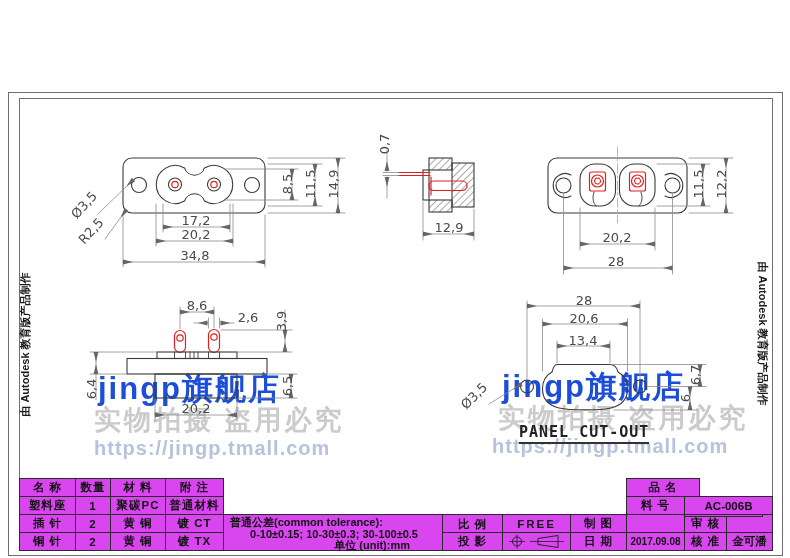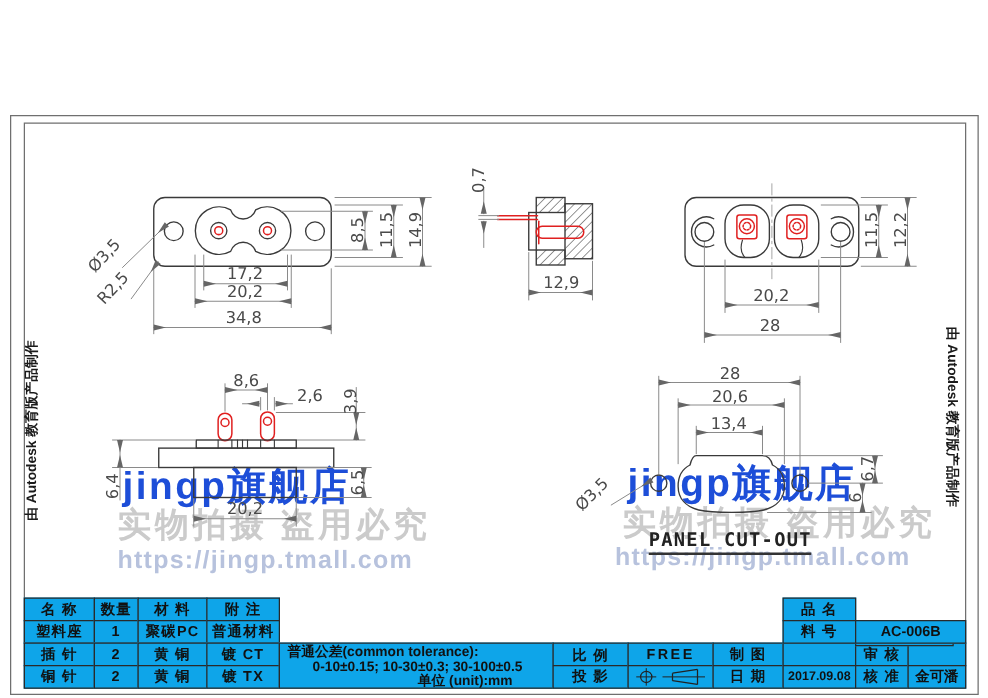--- a/index.html
+++ b/index.html
@@ -14,21 +14,21 @@
   .dl{position:absolute;font:13px "DejaVu Sans",sans-serif;color:#4a4a4a;
       white-space:nowrap;z-index:3;}
   .cutout-caption{position:absolute;font:bold 15px "DejaVu Sans Mono",monospace;color:#222;
       border-bottom:2px solid #333;padding-bottom:1px;letter-spacing:1px;z-index:3;white-space:nowrap;}
   .wm{position:absolute;font-weight:bold;white-space:nowrap;z-index:1;}
   .wm-store{font-size:31px;color:#1d4ed8;letter-spacing:2px;}
   .wm-notice{font-size:27px;color:#cbcbcb;letter-spacing:3px;}
   .wm-url{font-size:20px;color:#b7c2dd;letter-spacing:1px;}
   .edge-note{position:absolute;font:bold 11px "Liberation Sans",sans-serif;color:#1a1a1a;
       width:190px;text-align:center;z-index:3;white-space:nowrap;}
-  .tc{position:absolute;border:1px solid #2a2a2a;box-sizing:border-box;background:#0ea5e9;
+  .tc{position:absolute;border:1px solid #2a2a2a;box-sizing:border-box;background:#d946ef;
       display:flex;align-items:center;justify-content:center;
       font:bold 11.5px "Liberation Sans",sans-serif;color:#111;letter-spacing:1px;z-index:3;}
   .tol{display:block;padding:2px 4px 0 6px;letter-spacing:0;}
   .tol div{line-height:11.5px;font-size:11px;}
   .t2{text-align:center;}
   .t3{text-align:right;padding-right:28px;}
 </style>
 </head>
 <body>
 
@@ -284,18 +284,18 @@
       <line x1="50" y1="1.5" x2="50" y2="13.5" stroke="#222" stroke-width="1"></line>
       <line x1="30" y1="4.5" x2="50" y2="1.5" stroke="#222" stroke-width="1"></line>
       <line x1="30" y1="10.5" x2="50" y2="13.5" stroke="#222" stroke-width="1"></line>
     </svg>
   </div>
   <div class="tc" style="left:570px;top:532px;width:57px;height:19px;">日 期</div>
   <div class="tc" style="left:626px;top:532px;width:59px;height:19px;font-size:10px;letter-spacing:0;">2017.09.08</div>
   <div class="tc" style="left:684px;top:532px;width:43px;height:19px;">核 准</div>
   <div class="tc" style="left:726px;top:532px;width:47px;height:19px;letter-spacing:0;">金可潘</div>
 
-  <div class="tc" style="left:626px;top:478px;width:59px;height:19px;">品 名</div>
+  <div class="tc" style="left:626px;top:478px;width:74px;height:19px;">品 名</div>
   <div class="tc" style="left:684px;top:498px;width:79px;height:19px;letter-spacing:0;">AC电源插座</div>
   <div class="tc" style="left:626px;top:496px;width:59px;height:19px;">料 号</div>
   <div class="tc" style="left:684px;top:496px;width:89px;height:19px;letter-spacing:0;">AC-006B</div>
 
 </div>
 
 </body></html>

